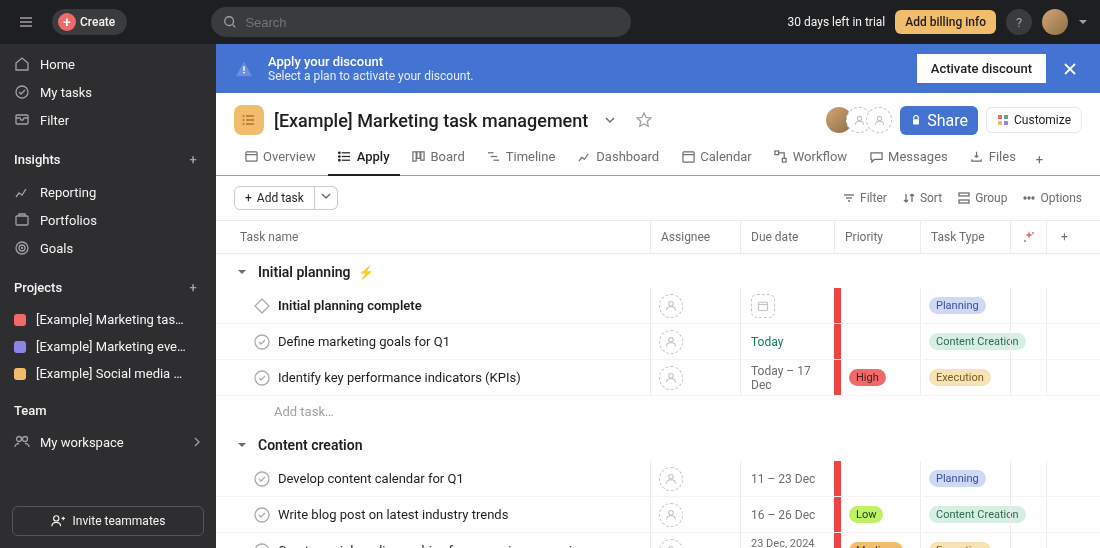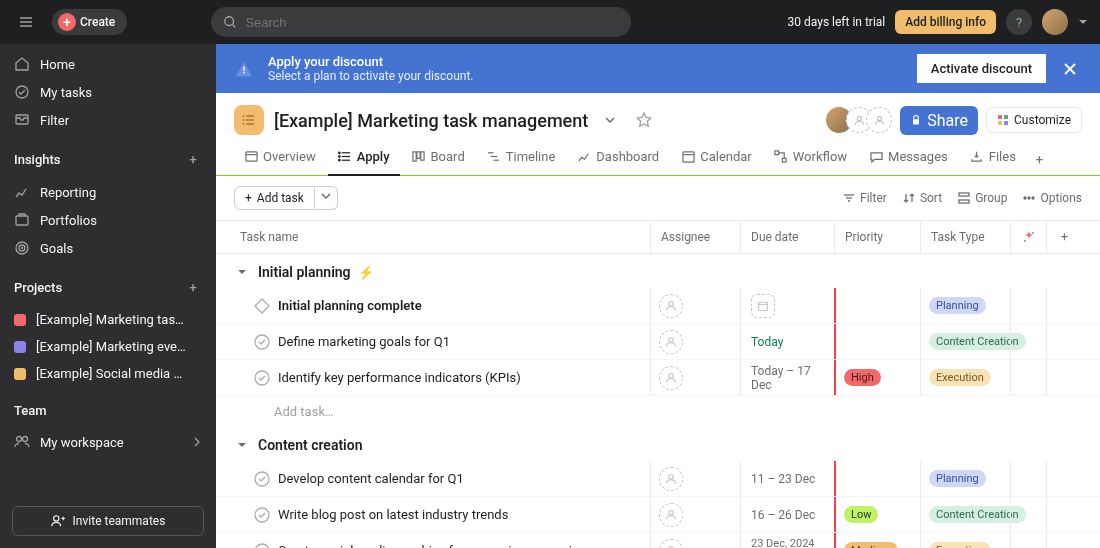--- a/index.html
+++ b/index.html
@@ -87,21 +87,21 @@
 .list-body { overflow-y:auto; flex:1; }
 .section-row { display:flex; align-items:center; padding:10px 18px 8px; gap:8px; }
 .section-caret { width:16px; height:16px; display:flex; align-items:center; justify-content:center; color:#6d6e6f; cursor:pointer; transform:rotate(0deg); }
 .section-title { font-weight:600; font-size:14px; }
 .bolt { color:#f1bd6c; }
 
 .trow { display:flex; align-items:stretch; padding:0 18px; border-bottom:1px solid #f5f3f3; min-height:36px; }
 .trow .cell-name { flex:1; display:flex; align-items:center; gap:8px; padding:6px 0 6px 20px; }
 .trow .cell-assignee { width:90px; border-left:1px solid #edeae9; display:flex; align-items:center; padding-left:8px; }
 .trow .cell-due { width:94px; border-left:1px solid #edeae9; display:flex; align-items:center; padding-left:10px; font-size:12px; color:#6d6e6f; }
-.trow .cell-priority { width:86px; border-left:2px solid #ef4444; display:flex; align-items:center; padding-left:8px; }
+.trow .cell-priority { width:86px; border-left:7px solid #ef4444; display:flex; align-items:center; padding-left:8px; }
 .trow .cell-type { width:90px; border-left:1px solid #edeae9; display:flex; align-items:center; padding-left:8px; }
 .trow .cell-ai { width:36px; border-left:1px solid #edeae9; }
 .trow .cell-add { width:36px; border-left:1px solid #edeae9; }
 
 .milestone-ic, .check-ic { width:16px; height:16px; flex:0 0 16px; display:flex; align-items:center; justify-content:center; }
 .task-name { font-size:13px; }
 .task-name.bold { font-weight:600; }
 .assignee-ph { width:24px; height:24px; border-radius:50%; border:1px dashed #c7c4c4; display:flex; align-items:center; justify-content:center; color:#b8b6b6; }
 .date-ph { width:24px; height:24px; border-radius:6px; border:1px dashed #c7c4c4; display:flex; align-items:center; justify-content:center; color:#b8b6b6; }
 

